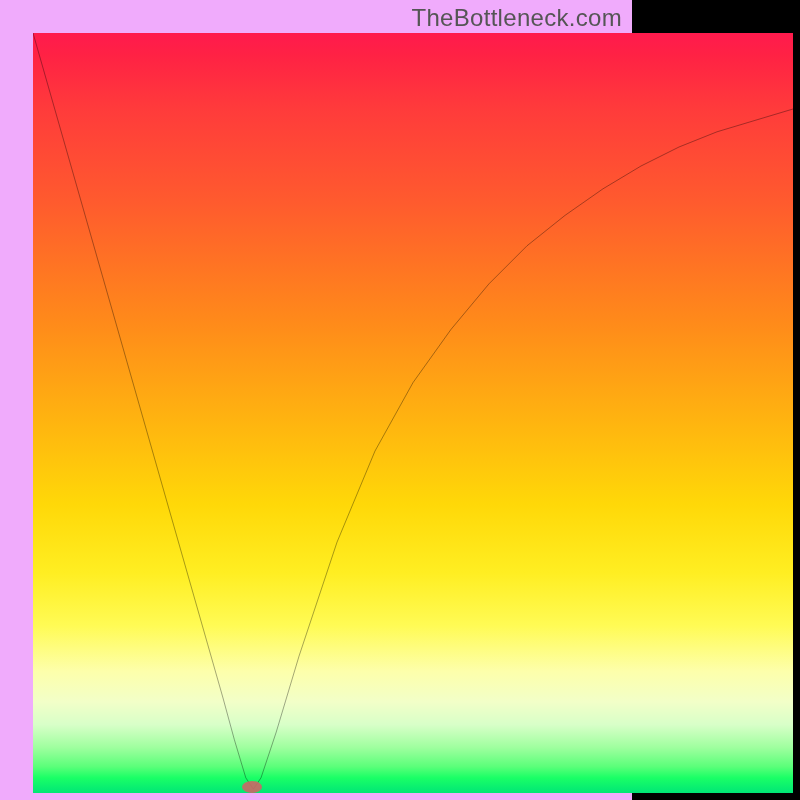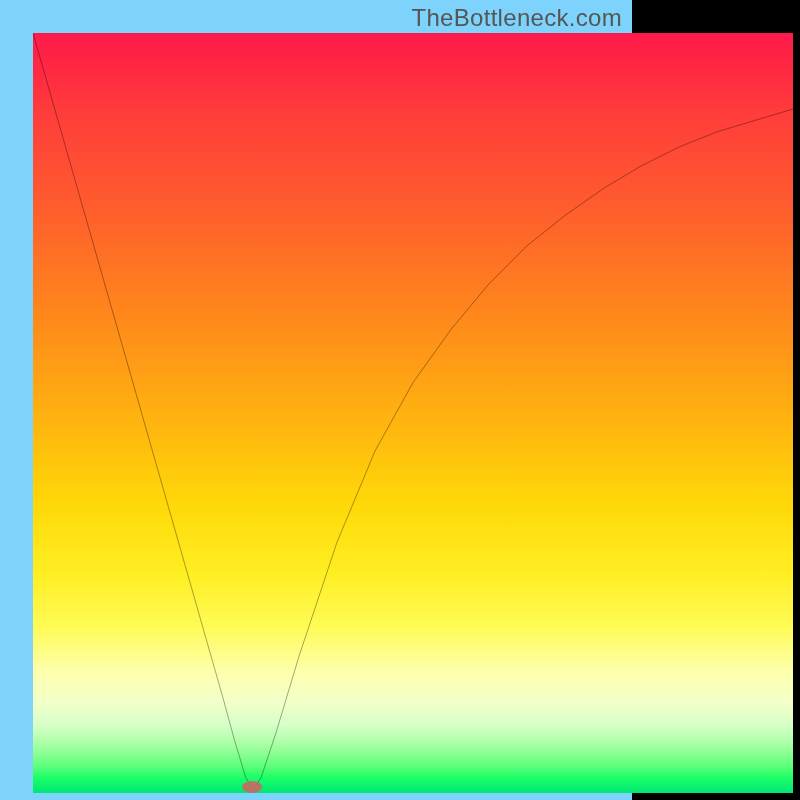--- a/index.html
+++ b/index.html
@@ -2,21 +2,21 @@
 <html><head>
 <meta charset="utf-8">
 <style>
   * { margin: 0; padding: 0; box-sizing: border-box; }
   html, body { width: 800px; height: 800px; overflow: hidden; }
   body { background: #000; font-family: Arial, sans-serif; }
   .frame {
     position: absolute;
     left: 0; top: 0;
     width: 632px; height: 800px;
-    background: #7dd3fc;
+    background: #f0abfc;
   }
   .plot {
     position: absolute;
     left: 33px; top: 33px;
     width: 760px; height: 760px;
     overflow: hidden;
   }
   .gradient {
     position: absolute;
     left: 0; top: 0; right: 0; bottom: 0;

